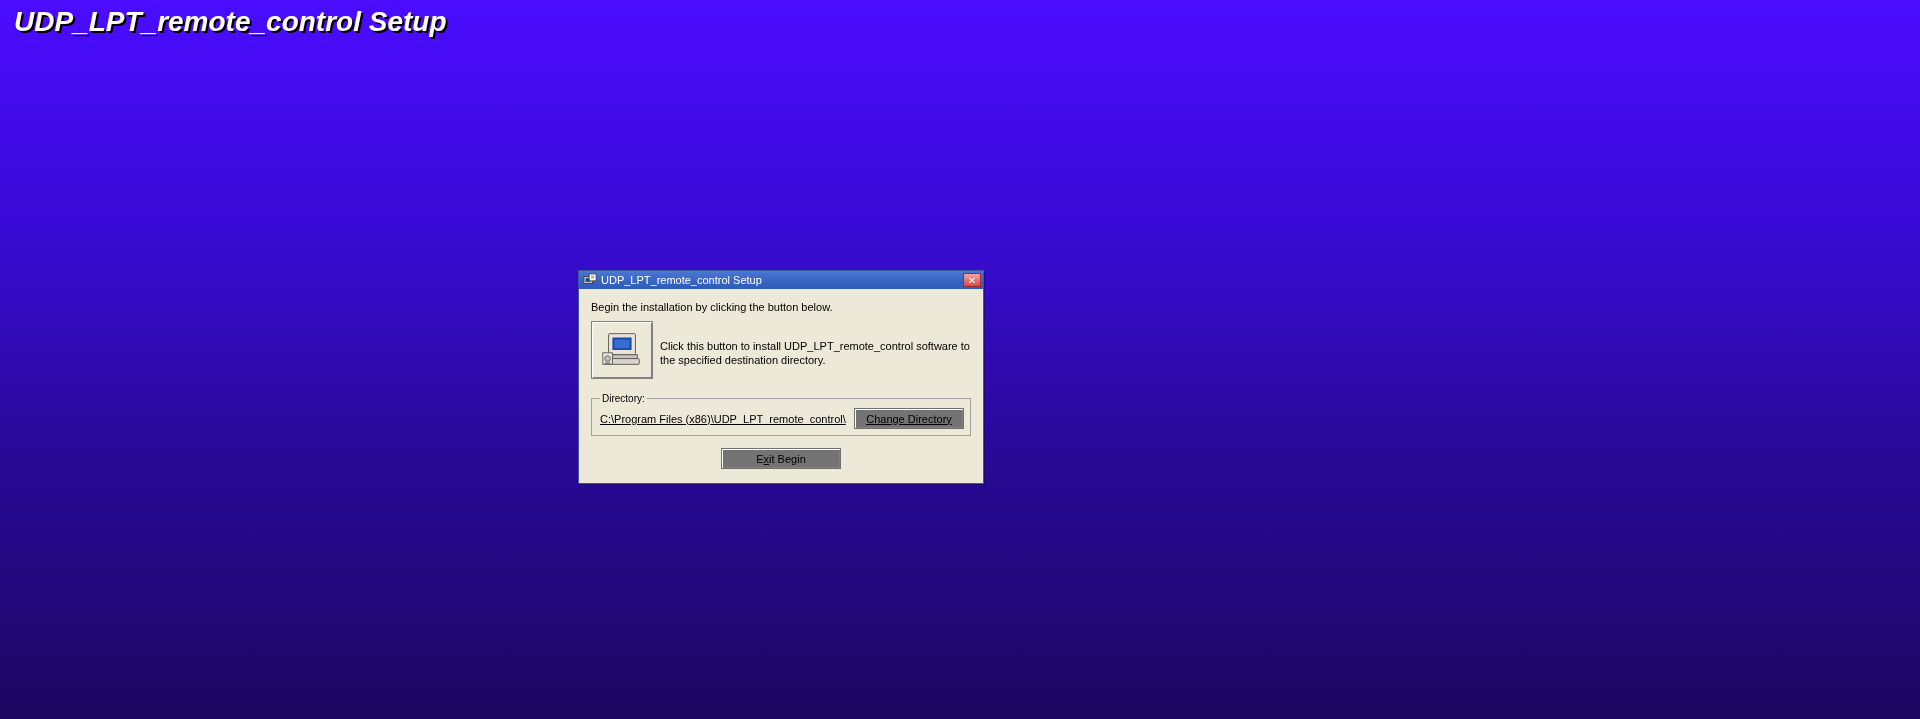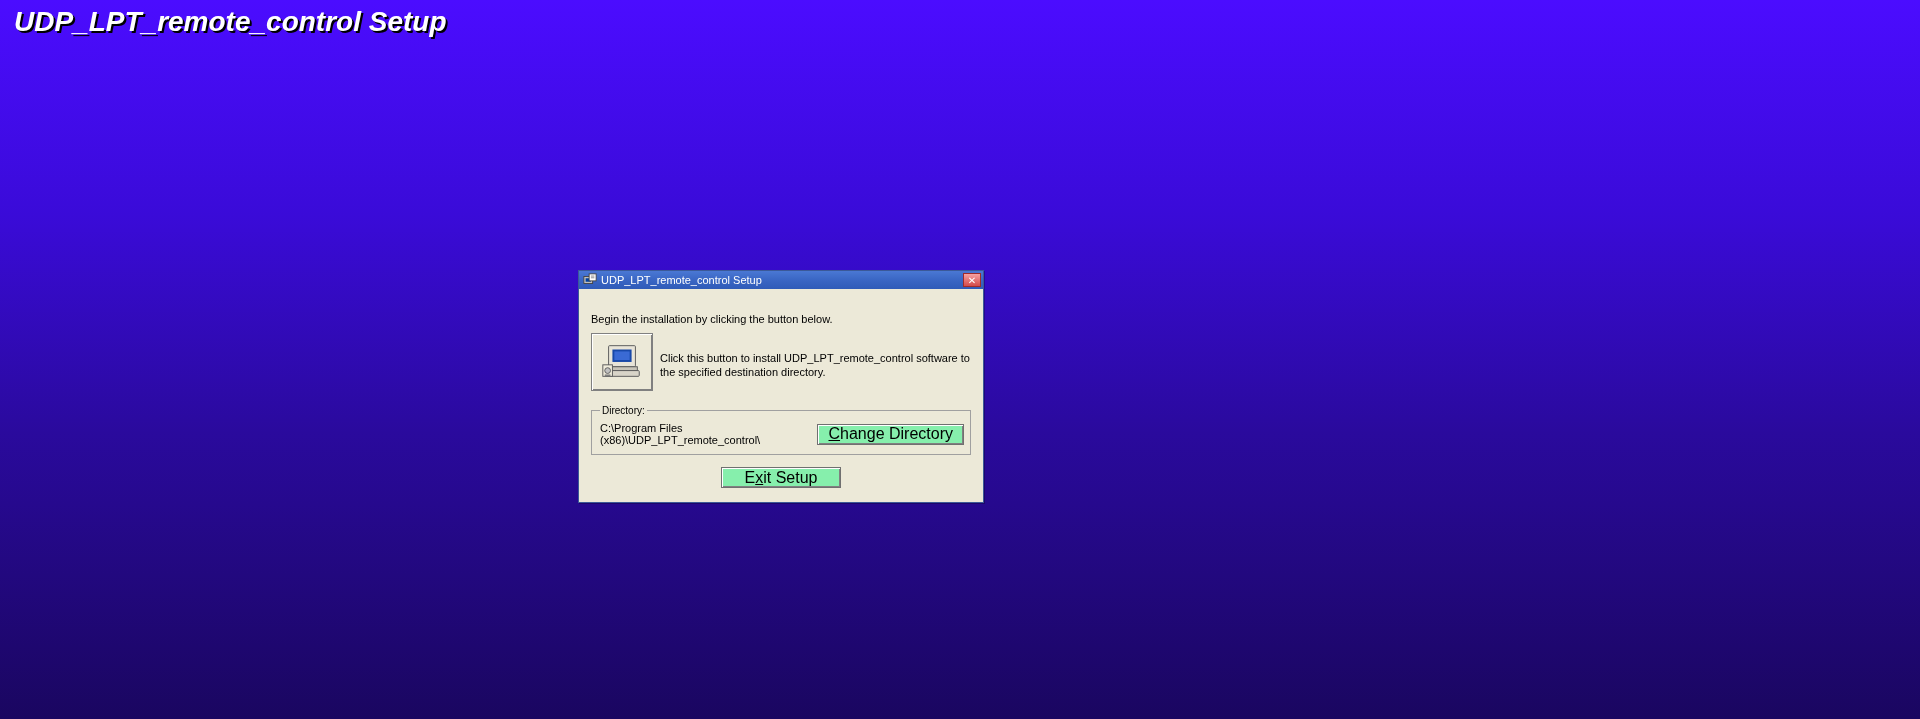--- a/index.html
+++ b/index.html
@@ -63,21 +63,21 @@
     line-height: 11px;
     text-align: center;
     cursor: pointer;
     display:flex;align-items:center;justify-content:center;
   }
   .dlg-body {
     padding: 10px 12px 12px 12px;
     font-size: 11px;
     color: #000;
   }
-  .instruction { margin: 14px 0 8px 0; }
+  .instruction { margin: 2px 0 8px 0; }
   .icon-row {
     display: flex;
     align-items: flex-start;
     gap: 7px;
     margin-bottom: 14px;
   }
   .big-button {
     width: 62px;
     height: 58px;
     border: 1px solid #808080;
@@ -93,32 +93,33 @@
     padding: 4px 6px 6px 8px;
   }
   fieldset.dir-group legend {
     font-size: 10px;
     padding: 0 2px;
   }
   .dir-row {
     display: flex;
     align-items: center;
     gap: 6px;
+    text-decoration: underline;
   }
   .dir-path {
     flex: 1;
     font-size: 11px;
     padding: 2px 0;
   }
   .win-btn {
-    font-size: 16px;
+    font-size: 11px;
     padding: 0 10px;
     min-width: 110px;
     height: 21px;
-    background: #86efac;
+    background: #737373;
     border: 1px solid #707070;
     box-shadow: inset 1px 1px 0 #fff, inset -1px -1px 0 #808080;
     cursor: pointer;
   }
   .win-btn .underline-first { text-decoration: underline; }
   .exit-row { text-align: center; margin-top: 12px; margin-bottom: 2px; }
   .exit-row .win-btn { min-width: 120px; }
 </style>
 </head>
 <body>
@@ -170,17 +171,17 @@
       <div class="dir-row">
         <div class="dir-path">C:\Program Files (x86)\UDP_LPT_remote_control\</div>
         <button class="win-btn">
           <span class="underline-first">C</span><span>hange Directory</span>
         </button>
       </div>
     </fieldset>
 
     <div class="exit-row">
       <button class="win-btn">
-        <span>E</span><span class="underline-first">x</span><span>it Setup</span>
+        <span>E</span><span class="underline-first">x</span><span>it Begin</span>
       </button>
     </div>
   </div>
 </div>
 
 </body></html>

